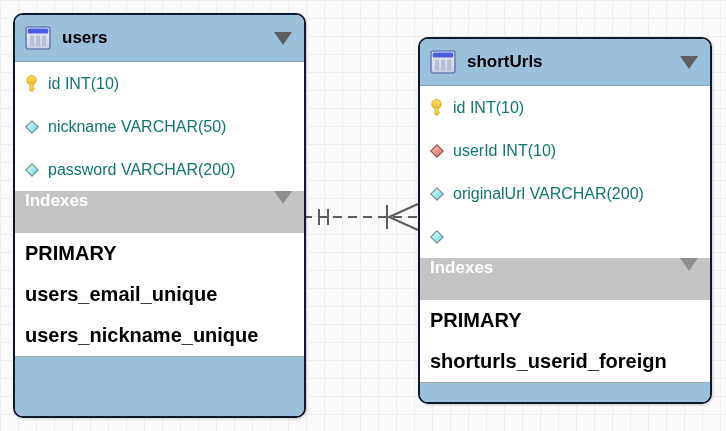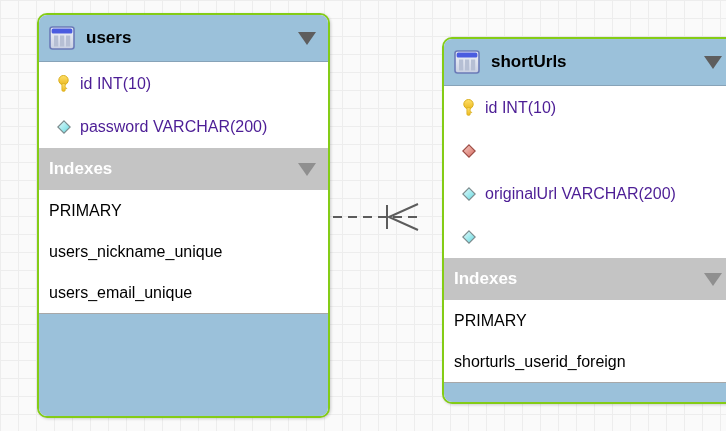--- a/index.html
+++ b/index.html
@@ -10,54 +10,53 @@
     background-image:
       linear-gradient(#ededed 1px, transparent 1px),
       linear-gradient(90deg, #ededed 1px, transparent 1px);
     background-size:18px 18px;
   }
   .canvas{position:absolute;inset:0;}
   .connector-svg{position:absolute;left:0;top:0;width:726px;height:431px;}
 
   .db-table{
     position:absolute;display:flex;flex-direction:column;box-sizing:border-box;
-    background:#ffffff;border:2px solid #84cc16;border-radius:10px;overflow:hidden;
+    background:#ffffff;border:2px solid #0f172a;border-radius:10px;overflow:hidden;
     box-shadow:1px 1px 3px rgba(0,0,0,0.18);
-    margin-left:24px;
   }
   .t-users{left:13px;top:13px;width:293px;height:405px;}
   .t-shorturls{left:418px;top:37px;width:294px;height:367px;}
 
   .t-header{
     height:46px;flex:0 0 46px;background:#9bc1da;border-bottom:1px solid #87a3b8;
     display:flex;align-items:center;padding:0 12px 0 10px;gap:11px;
   }
   .t-title{font-weight:bold;font-size:17px;color:#000;}
   .tri{
     width:0;height:0;margin-left:auto;
     border-left:9px solid transparent;border-right:9px solid transparent;
     border-top:13px solid #5e5e5e;
   }
   .tri.gray{border-top-color:#8f8f8f;}
 
   .t-cols{display:flex;flex-direction:column;background:#fff;}
   .col-row{
     height:43px;flex:0 0 43px;display:flex;align-items:center;
-    padding-left:17px;gap:9px;font-size:16px;color:#4c1d95;white-space:nowrap;
+    padding-left:9px;gap:9px;font-size:16px;color:#0f766e;white-space:nowrap;
   }
   .icon-box{width:15px;display:flex;justify-content:center;flex:0 0 15px;}
 
   .t-idx-header{
     height:42px;flex:0 0 42px;background:#c4c4c4;
-    display:flex;align-items:center;padding:0 12px 0 10px;
+    display:flex;padding:0 12px 0 10px;
   }
   .idx-title{font-weight:bold;font-size:17px;color:#ffffff;}
   .idx-row{
     height:41px;flex:0 0 41px;display:flex;align-items:center;
-    padding-left:10px;font-size:16px;color:#000;white-space:nowrap;background:#fff;
+    padding-left:10px;font-size:20px;color:#000;white-space:nowrap;background:#fff;font-weight:bold;
   }
   .t-footer{
     flex:1 1 auto;min-height:12px;background:#9bc1da;border-top:1px solid #a8a8a8;
   }
 </style>
 </head>
 <body>
 
 <svg width="0" height="0" style="position:absolute" aria-hidden="true">
   <defs>
@@ -115,36 +114,44 @@
           </svg>
         </span>
         <span>id INT(10)</span>
       </div>
       <div class="col-row">
         <span class="icon-box">
           <svg width="14" height="14" viewBox="0 0 14 14">
               <polygon points="7,0.8 13.2,7 7,13.2 0.8,7" fill="url(#grad-cyan)" stroke="#7a8a8c" stroke-width="1.1"></polygon>
             </svg>
         </span>
+        <span>nickname VARCHAR(50)</span>
+      </div>
+      <div class="col-row">
+        <span class="icon-box">
+          <svg width="14" height="14" viewBox="0 0 14 14">
+              <polygon points="7,0.8 13.2,7 7,13.2 0.8,7" fill="url(#grad-cyan)" stroke="#7a8a8c" stroke-width="1.1"></polygon>
+            </svg>
+        </span>
         <span>password VARCHAR(200)</span>
       </div>
     </div>
     <div class="t-idx-header">
       <span class="idx-title">Indexes</span>
       <span class="tri gray"></span>
     </div>
     <div>
       <div class="idx-row">
           <span>PRIMARY</span>
         </div>
       <div class="idx-row">
+          <span>users_email_unique</span>
+        </div>
+      <div class="idx-row">
           <span>users_nickname_unique</span>
-        </div>
-      <div class="idx-row">
-          <span>users_email_unique</span>
         </div>
     </div>
     <div class="t-footer"></div>
   </div>
 
   <div class="db-table t-shorturls">
     <div class="t-header">
       <span class="icon-box" style="flex-basis:26px;width:26px">
         <svg width="26" height="24" viewBox="0 0 26 24">
           <rect x="1" y="1" width="24" height="22" rx="2.5" fill="url(#grad-tblbody)" stroke="#6b7bb8" stroke-width="1.6"></rect>
@@ -166,20 +173,21 @@
           </svg>
         </span>
         <span>id INT(10)</span>
       </div>
       <div class="col-row">
         <span class="icon-box">
           <svg width="14" height="14" viewBox="0 0 14 14">
               <polygon points="7,0.8 13.2,7 7,13.2 0.8,7" fill="url(#grad-red)" stroke="#9c4a42" stroke-width="1.1"></polygon>
             </svg>
         </span>
+        <span>userId INT(10)</span>
       </div>
       <div class="col-row">
         <span class="icon-box">
           <svg width="14" height="14" viewBox="0 0 14 14">
               <polygon points="7,0.8 13.2,7 7,13.2 0.8,7" fill="url(#grad-cyan)" stroke="#7a8a8c" stroke-width="1.1"></polygon>
             </svg>
         </span>
         <span>originalUrl VARCHAR(200)</span>
       </div>
       <div class="col-row">

